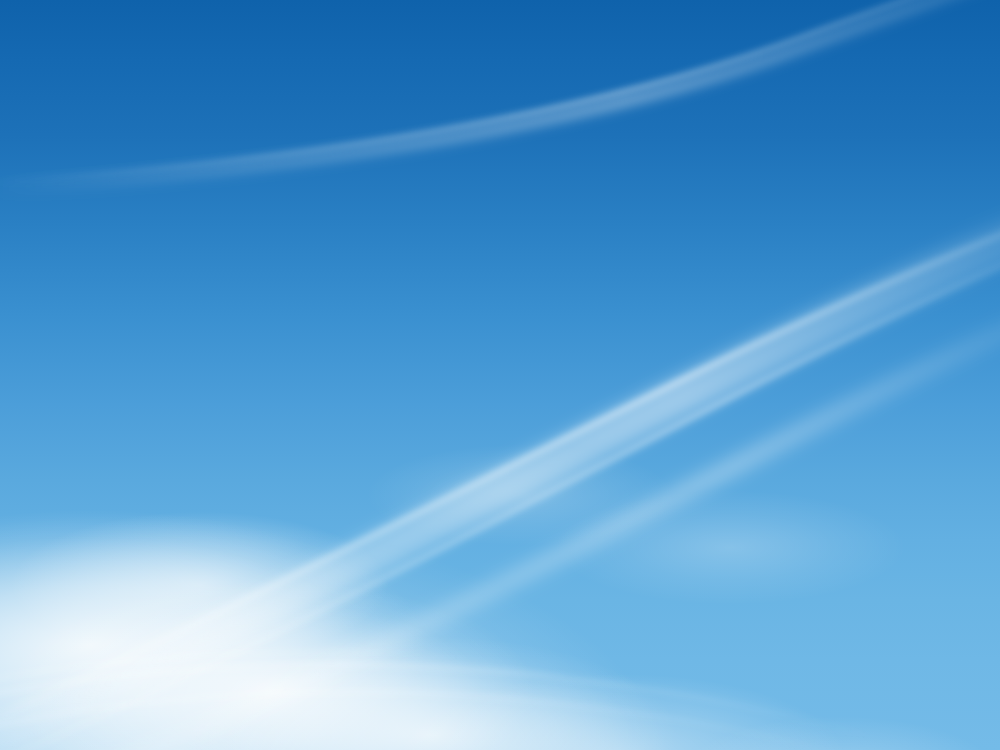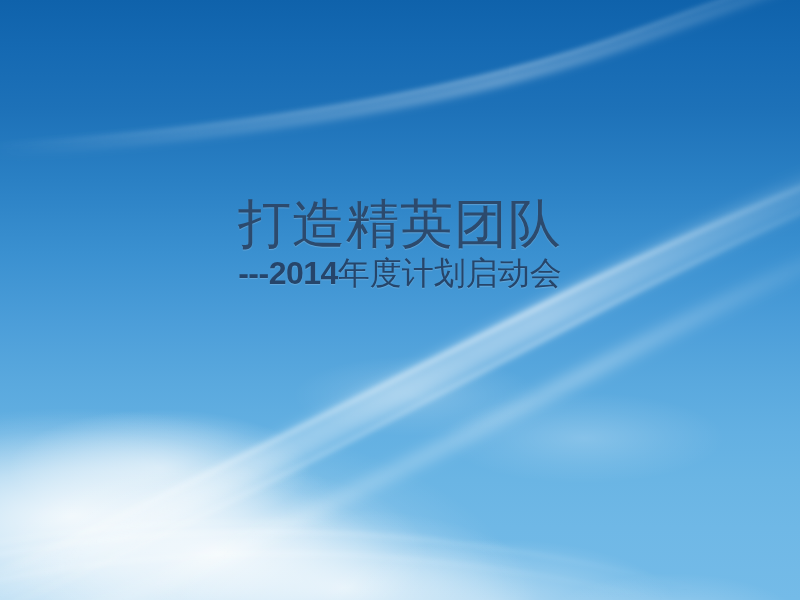--- a/index.html
+++ b/index.html
@@ -216,20 +216,14 @@
     <path d="M -30 586 C 150 508 390 380 590 282 C 690 234 765 202 820 180" fill="none" stroke="url(#swGradDiag)" stroke-width="6" filter="url(#blurSoft)"></path>
     <path d="M -30 622 C 170 540 410 408 608 306 C 706 256 775 224 820 204" fill="none" stroke="url(#swGradDiag2)" stroke-width="5" filter="url(#blurSoft)"></path>
 
     <path d="M -30 660 C 180 584 420 460 620 356 C 716 306 780 276 820 258" fill="none" stroke="url(#swGradDiag2)" stroke-width="14" filter="url(#blurVery)"></path>
 
     <path d="M -10 556 C 120 532 280 524 430 540 C 540 552 620 568 700 590" fill="none" stroke="url(#swGradLow)" stroke-width="3" filter="url(#blurSoft)"></path>
     <path d="M -10 582 C 110 556 270 546 420 560 C 520 570 600 584 670 602" fill="none" stroke="url(#swGradLow)" stroke-width="2.5" filter="url(#blurSoft)"></path>
     <path d="M -10 544 C 100 524 240 516 370 526" fill="none" stroke="url(#swGradLow)" stroke-width="2" filter="url(#blurSoft)"></path>
   </svg>
 
-  <div id="title-block">
-    <h1 id="slide-title">打造精英团队</h1>
-    <div id="slide-subtitle">
-      <span class="lead">---2014</span><span>年度计划启动会</span>
-    </div>
-  </div>
 
 </div>
 
 </body></html>

